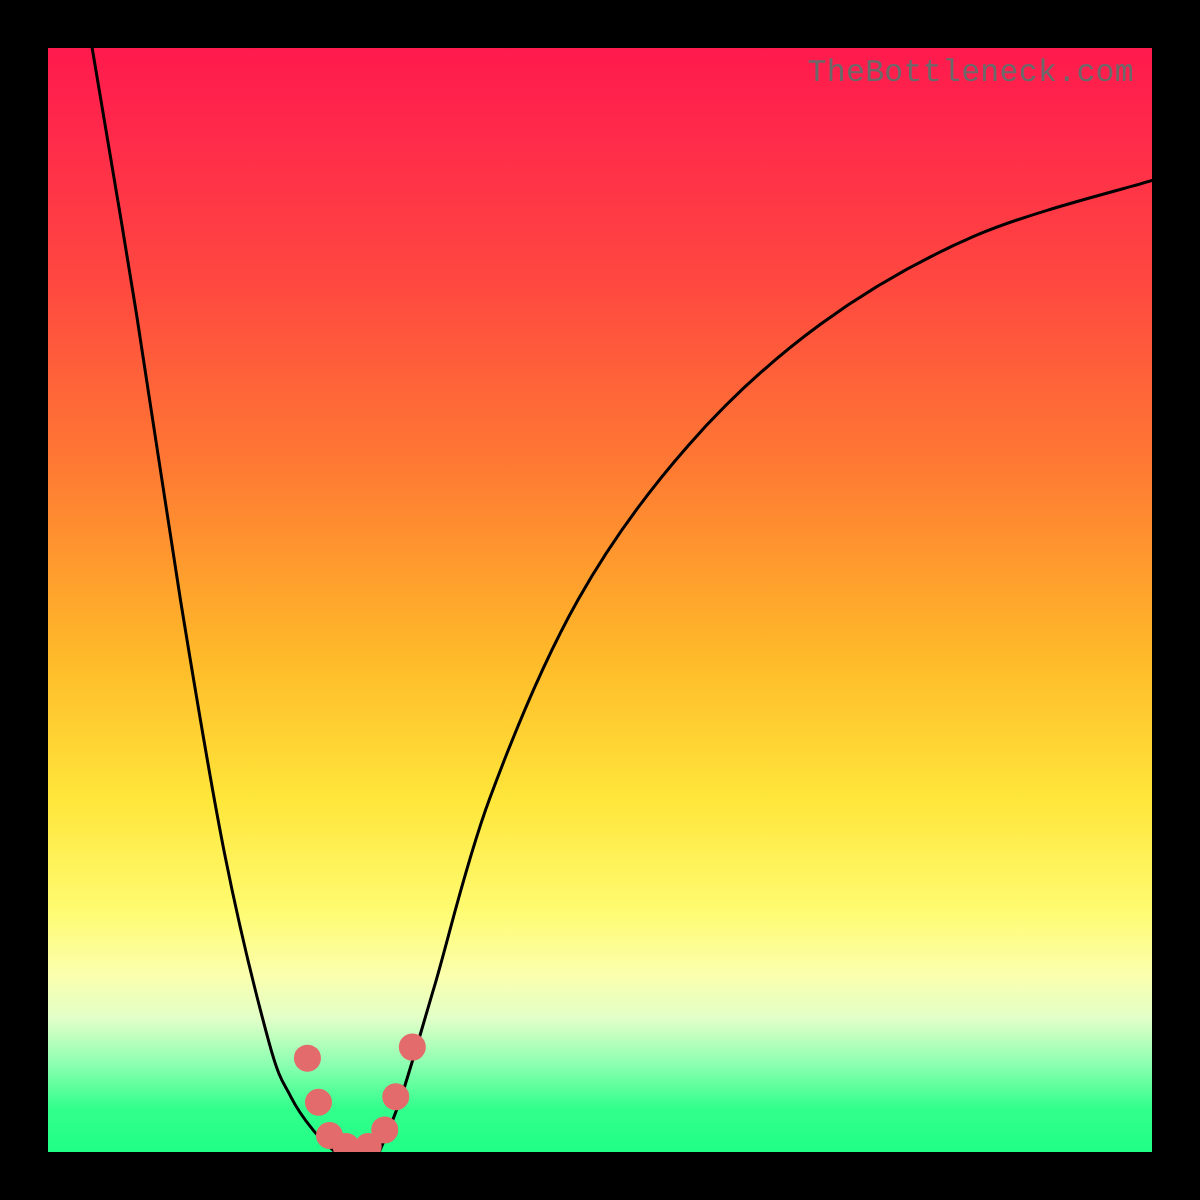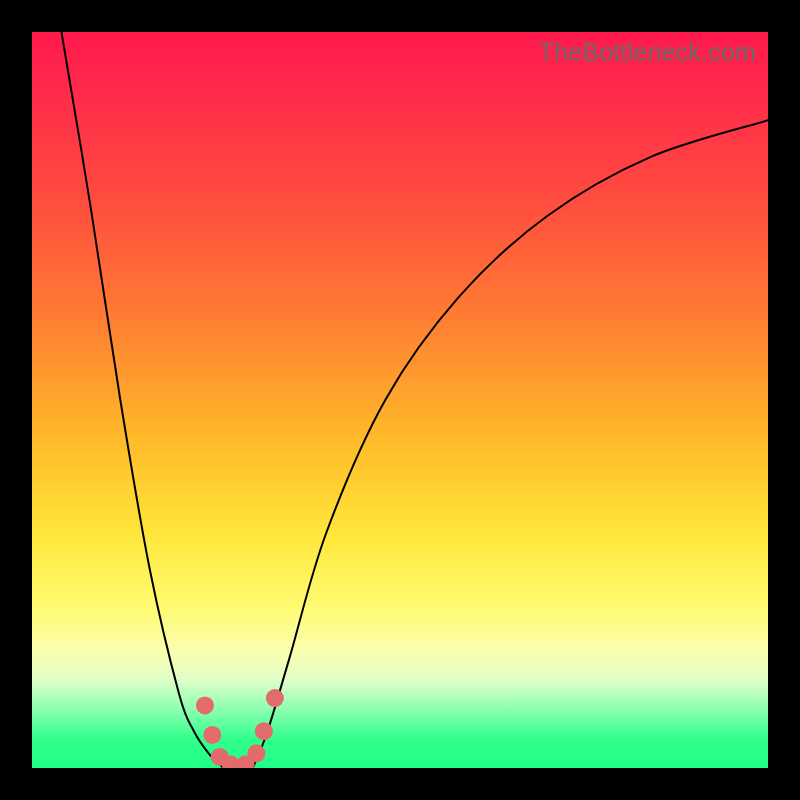--- a/index.html
+++ b/index.html
@@ -38,24 +38,25 @@
       #8dffb0 92%,
       #33ff8c 96%,
       #1fff86 100%
     );
   }
   .watermark {
     position: absolute;
     top: 6px;
     right: 12px;
     color: #6a6a6a;
-    font-size: 25px;
+    font-size: 21px;
     letter-spacing: 0.2px;
     font-weight: 400;
     user-select: none;
+    font-family: Liberation Mono, monospace;
   }
   svg.curves {
     position: absolute;
     left: 0;
     top: 0;
     width: 736px;
     height: 736px;
   }
   .curve {
     fill: none;

